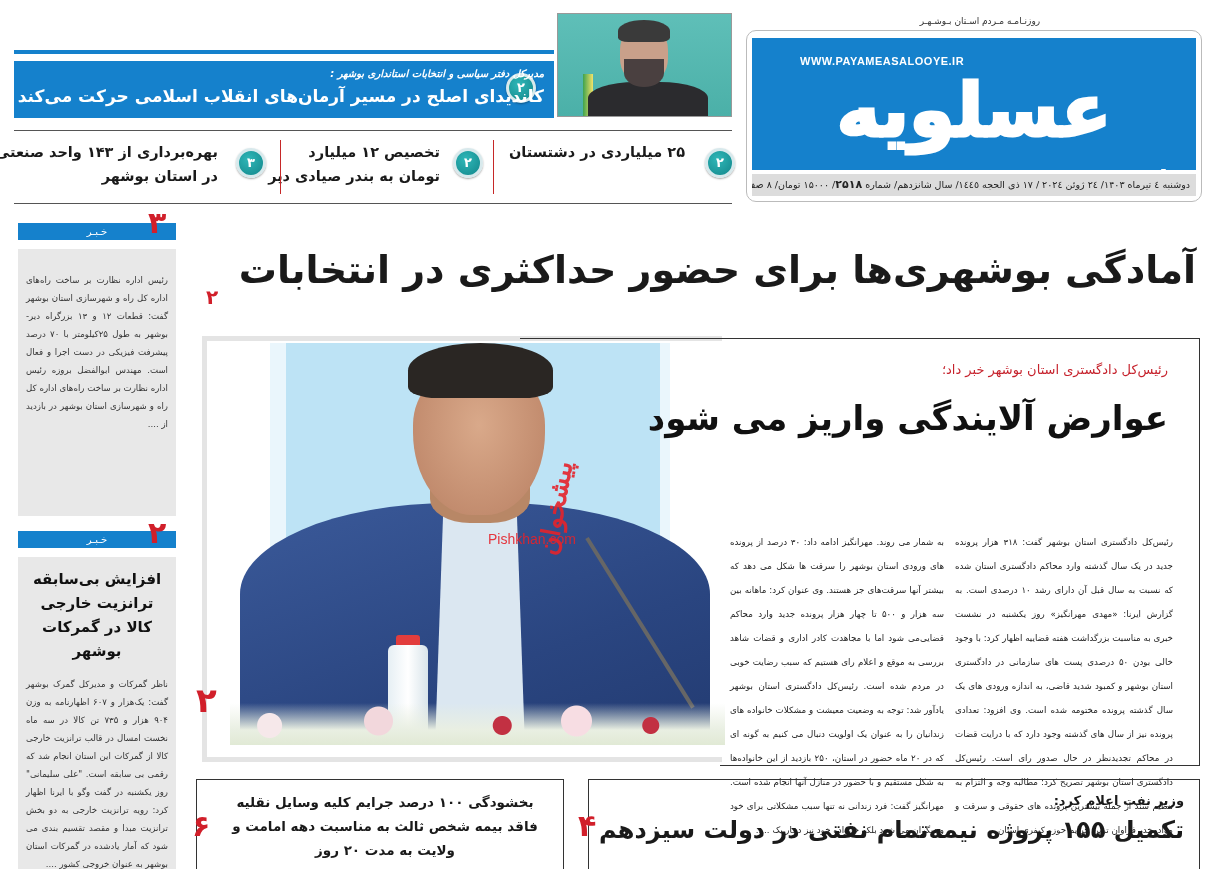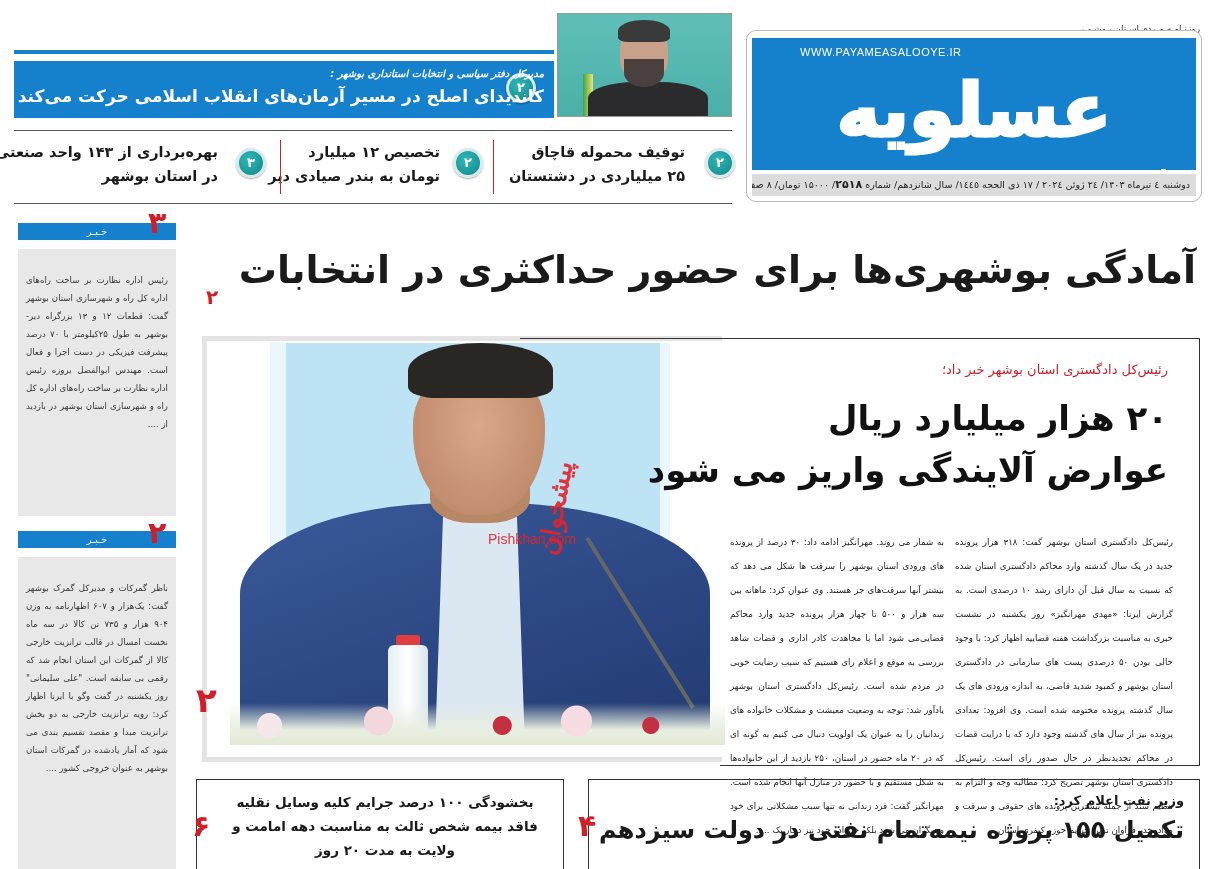--- a/index.html
+++ b/index.html
@@ -1,24 +1,24 @@
 <!DOCTYPE html>
 <html><head>
 <meta charset="utf-8">
 <style>
   * { box-sizing: border-box; margin: 0; padding: 0; }
   html, body { width: 1210px; height: 869px; background: #ffffff; overflow: hidden; }
   body { position: relative; font-family: "DejaVu Sans", sans-serif; color: #1a1a1a; direction: rtl; }
   .abs { position: absolute; }
 
   
-  .masthead-tagline { left: 760px; top: 24px; width: 440px; font-size: 9px; color: #333; }
+  .masthead-tagline { left: 760px; top: 16px; width: 440px; text-align: center; font-size: 9px; color: #333; }
   .masthead-box { left: 746px; top: 30px; width: 456px; height: 172px; border: 1px solid #bbb; border-radius: 10px; background: #fff; }
   .masthead-blue { left: 752px; top: 38px; width: 444px; height: 132px; background: #1581cc; overflow: hidden; }
-  .masthead-url { left: 800px; top: 46px; direction: ltr; font-family: "Liberation Sans", sans-serif; font-size: 11px; font-weight: normal; color: #fff; letter-spacing: 0.5px; }
+  .masthead-url { left: 800px; top: 55px; direction: ltr; font-family: "Liberation Sans", sans-serif; font-size: 11px; font-weight: bold; color: #fff; letter-spacing: 0.5px; }
   .masthead-logo { left: 755px; top: 62px; width: 438px; height: 104px; color: #fff; font-family: "DejaVu Sans", sans-serif; font-weight: bold; font-size: 74px; line-height: 96px; text-align: center; letter-spacing: -2px;
     text-shadow: 0 0 0 #fff; -webkit-text-stroke: 3px #fff; }
   .masthead-logo-sub { left: 1140px; top: 128px; color: #fff; font-weight: bold; font-size: 26px; margin-top: 37px; }
   .masthead-info { left: 752px; top: 174px; width: 444px; height: 22px; background: #dcdcdc; font-size: 9.5px; line-height: 22px; padding: 0 6px; color: #222; white-space: nowrap; overflow: hidden; }
   .masthead-info b { font-weight: bold; font-size: 11px; }
 
   
   .top-photo { left: 557px; top: 13px; width: 175px; height: 104px; background: linear-gradient(180deg,#5fbfb8 0%,#4bb0a8 100%); border: 1px solid #999; overflow: hidden; }
   .top-photo .head { position: absolute; left: 62px; top: 10px; width: 48px; height: 58px; border-radius: 45% 45% 40% 40%; background: #c9a08a; }
   .top-photo .hair { position: absolute; left: 60px; top: 6px; width: 52px; height: 22px; border-radius: 50% 50% 20% 20%; background: #3a3a3a; }
@@ -107,21 +107,20 @@
 <div class="abs lead-banner"></div>
 <div class="abs page-badge" style="left:506px; top:73px;">۲</div>
 <div class="abs lead-kicker" style="right:666px;font-style:italic;">مدیرکل دفتر سیاسی و انتخابات استانداری بوشهر :</div>
 <div class="abs lead-title" style="right:666px;">کاندیدای اصلح در مسیر آرمان‌های انقلاب اسلامی حرکت می‌کند</div>
 
 <div class="abs teaser-rule-top"></div>
 <div class="abs teaser-rule-bottom"></div>
 
 <div class="abs page-badge" style="left:705px; top:148px;">۲</div>
 <div class="abs teaser-text" style="right:525px; top:140px;">
-  <div>توقیف محموله قاچاق</div>
   <div>۲۵ میلیاردی در دشتستان</div>
 </div>
 <div class="abs teaser-sep" style="left:493px;"></div>
 
 <div class="abs page-badge" style="left:453px; top:148px;">۲</div>
 <div class="abs teaser-text" style="right:770px; top:140px;">
   <div>تخصیص ۱۲ میلیارد</div>
   <div>تومان به بندر صیادی دیر</div>
 </div>
 <div class="abs teaser-sep" style="left:280px;"></div>
@@ -138,20 +137,21 @@
 <div class="abs side-num" style="left:148px; top:208px;">۳</div>
 <div class="abs side-box" style="top:249px; height:267px;">
   <div class="side-body">رئیس اداره نظارت بر ساخت راه‌های اداره کل راه و شهرسازی استان بوشهر گفت: قطعات ۱۲ و ۱۳ بزرگراه دیر- بوشهر به طول ۲۵کیلومتر با ۷۰ درصد پیشرفت فیزیکی در دست اجرا و فعال است. مهندس ابوالفضل بروزه رئیس اداره نظارت بر ساخت راه‌های اداره کل راه و شهرسازی استان بوشهر در بازدید از ....</div>
 </div>
 
 <div class="abs side-tab" style="top:531px;">
   <div class="side-tab-label">خـبـر</div>
 </div>
 <div class="abs side-num" style="left:148px; top:518px;">۲</div>
 <div class="abs side-box" style="top:557px; height:312px;">
+  <div class="side-title">افزایش بی‌سابقه ترانزیت خارجی کالا در گمرکات بوشهر</div>
   <div class="side-body">ناظر گمرکات و مدیرکل گمرک بوشهر گفت: یک‌هزار و ۶۰۷ اظهارنامه به وزن ۹۰۴ هزار و ۷۳۵ تن کالا در سه ماه نخست امسال در قالب ترانزیت خارجی کالا از گمرکات این استان انجام شد که رقمی بی سابقه است. "علی سلیمانی" روز یکشنبه در گفت وگو با ایرنا اظهار کرد: رویه ترانزیت خارجی به دو بخش ترانزیت مبدا و مقصد تقسیم بندی می شود که آمار یادشده در گمرکات استان بوشهر به عنوان خروجی کشور ....</div>
 </div>
 
 <div class="abs main-headline">آمادگی بوشهری‌ها برای حضور حداکثری در انتخابات</div>
 <div class="abs red-num" style="left:206px; top:285px; font-size:20px;">۲</div>
 
 <div class="abs feature-frame-gray"></div>
 <div class="abs feature-rule-top"></div>
 <div class="abs feature-rule-right"></div>
 <div class="abs feature-rule-bottom"></div>
@@ -167,21 +167,20 @@
   <div class="bottle-cap"></div>
   <div class="bottle"></div>
   <div class="flowers"></div>
   <div class="watermark-fa">پیشخوان</div>
   <div class="watermark-en">Pishkhan.com</div>
 </div>
 <div class="abs red-num feature-red-num">۲</div>
 
 <div class="abs feature-kicker">رئیس‌کل دادگستری استان بوشهر خبر داد؛</div>
 <div class="abs feature-title">
-  <div>۲۰ هزار میلیارد ریال</div>
   <div>عوارض آلایندگی واریز می شود</div>
 </div>
 
 <div class="abs feature-col" style="left:955px; width:218px;">رئیس‌کل دادگستری استان بوشهر گفت: ۳۱۸ هزار پرونده جدید در یک سال گذشته وارد محاکم دادگستری استان شده که نسبت به سال قبل آن دارای رشد ۱۰ درصدی است. به گزارش ایرنا: «مهدی مهرانگیز» روز یکشنبه در نشست خبری به مناسبت بزرگداشت هفته قضاییه اظهار کرد: با وجود خالی بودن ۵۰ درصدی پست های سازمانی در دادگستری استان بوشهر و کمبود شدید قاضی، به اندازه ورودی های یک سال گذشته پرونده مختومه شده است. وی افزود: تعدادی پرونده نیز از سال های گذشته وجود دارد که با درایت قضات در محاکم تجدیدنظر در حال صدور رای است. رئیس‌کل دادگستری استان بوشهر تصریح کرد: مطالبه وجه و التزام به تنظیم سند از جمله بیشترین پرونده های حقوقی و سرقت و موادمخدر فراوان ترین جرایم حوزه کیفری استان</div>
 <div class="abs feature-col" style="left:730px; width:214px;">به شمار می روند. مهرانگیز ادامه داد: ۳۰ درصد از پرونده های ورودی استان بوشهر را سرقت ها شکل می دهد که بیشتر آنها سرقت‌های جز هستند. وی عنوان کرد: ماهانه بین سه هزار و ۵۰۰ تا چهار هزار پرونده جدید وارد محاکم قضایی‌می شود اما با مجاهدت کادر اداری و قضات شاهد بررسی به موقع و اعلام رای هستیم که سبب رضایت خوبی در مردم شده است. رئیس‌کل دادگستری استان بوشهر یادآور شد: توجه به وضعیت معیشت و مشکلات خانواده های زندانیان را به عنوان یک اولویت دنبال می کنیم به گونه ای که در ۲۰ ماه حضور در استان، ۲۵۰ بازدید از این خانواده‌ها به شکل مستقیم و با حضور در منازل آنها انجام شده است. مهرانگیز گفت: فرد زندانی نه تنها سبب مشکلاتی برای خود و دیگران می شود بلکه خانواده خود نیز دچار یک .....</div>
 
 <div class="abs bottom-box-right"></div>
 <div class="abs bottom-kicker">وزیر نفت اعلام کرد:</div>
 <div class="abs bottom-title">تکمیل ۱۵۵ پروژه نیمه‌تمام نفتی در دولت سیزدهم</div>
 <div class="abs red-num" style="left:578px; top:808px; font-size:30px;">۴</div>

